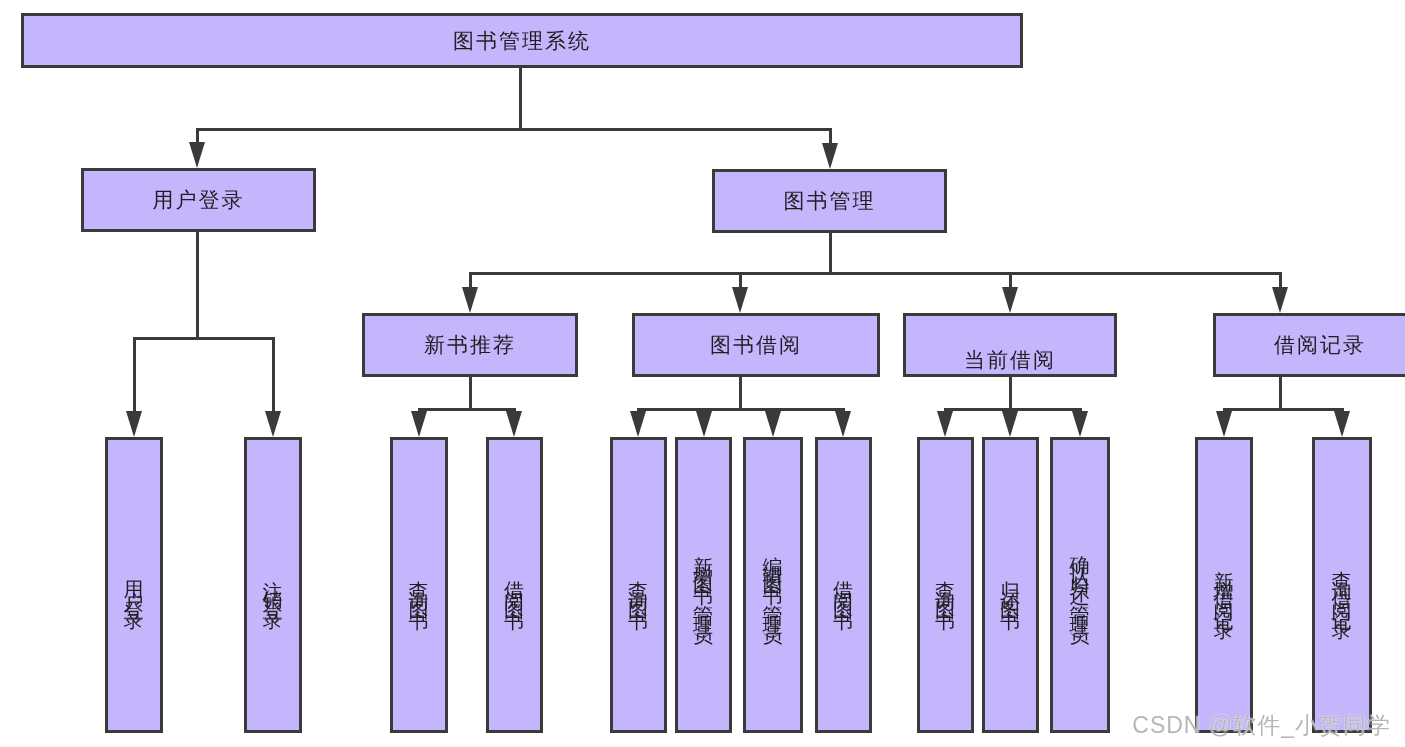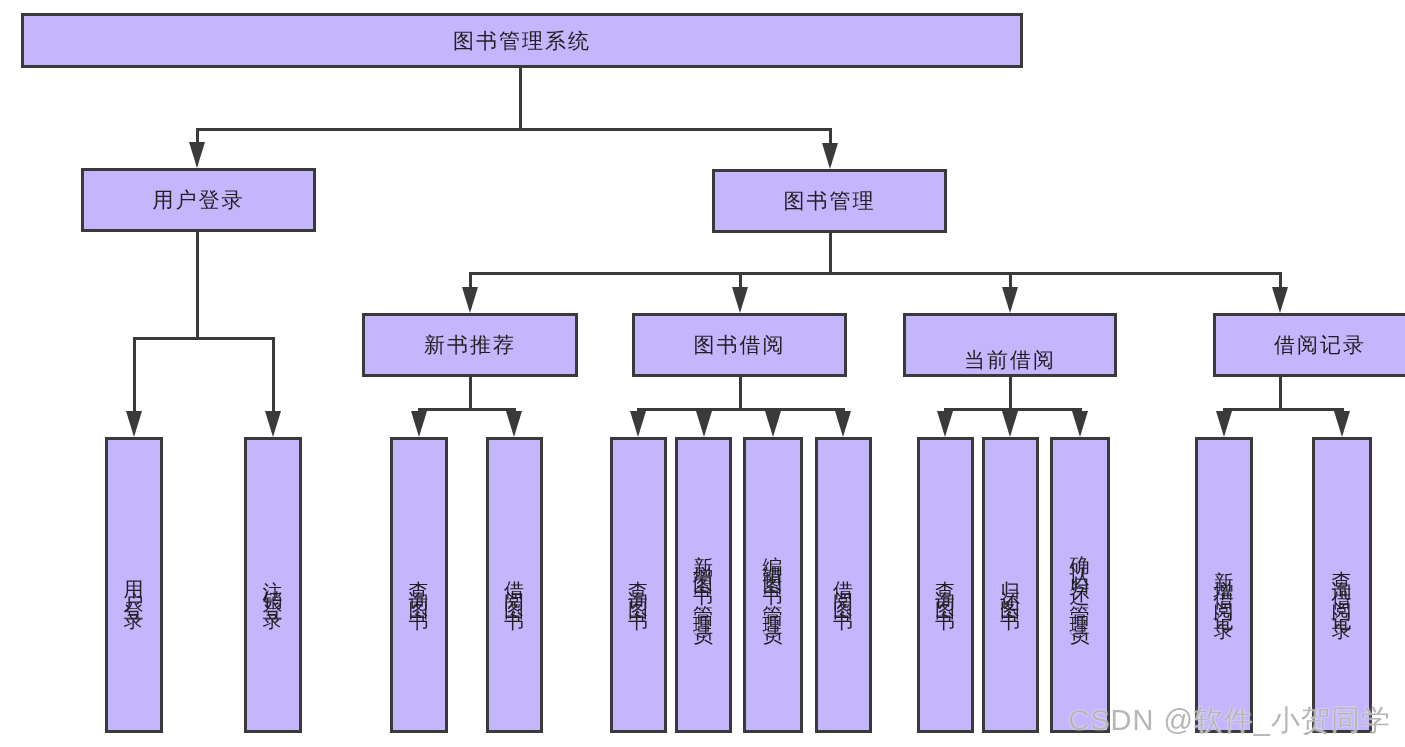--- a/index.html
+++ b/index.html
@@ -28,21 +28,21 @@
   .hl{height:3px;}
   .vl{width:3px;}
   .arr{
     position:absolute;width:0;height:0;
     border-left:8px solid transparent;
     border-right:8px solid transparent;
     border-top:26px solid var(--line);
   }
   .watermark{
     position:absolute;right:14px;bottom:6px;
-    font-size:29px;color:#b6b6b6;letter-spacing:1px;
+    font-size:23px;color:#b6b6b6;letter-spacing:1px;
     text-shadow:0 0 2px #ffffff;z-index:10;
   }
 </style>
 </head>
 <body>
 
 <div id="stage">
 
   <div class="box h" style="left:21px;top:13px;width:1002px;height:55px;">
     <span>图书管理系统</span>
@@ -76,21 +76,21 @@
   <div class="vl" style="left:739px;top:272px;height:21px;"></div>
   <div class="arr" style="left:732px;top:287px;"></div>
   <div class="vl" style="left:1009px;top:272px;height:21px;"></div>
   <div class="arr" style="left:1002px;top:287px;"></div>
   <div class="vl" style="left:1279px;top:272px;height:21px;"></div>
   <div class="arr" style="left:1272px;top:287px;"></div>
 
   <div class="box h" style="left:362px;top:313px;width:216px;height:64px;align-items:center;">
     <span>新书推荐</span>
   </div>
-  <div class="box h" style="left:632px;top:313px;width:215px;height:64px;">
+  <div class="box h" style="left:632px;top:313px;width:248px;height:64px;">
     <span>图书借阅</span>
   </div>
   <div class="box h" style="left:903px;top:313px;width:214px;height:64px;align-items:flex-end;">
     <span>当前借阅</span>
   </div>
   <div class="box h" style="left:1173px;top:313px;width:214px;height:64px;margin-left:40px;">
     <span>借阅记录</span>
   </div>
 
   <div class="vl" style="left:469px;top:377px;height:34px;"></div>

